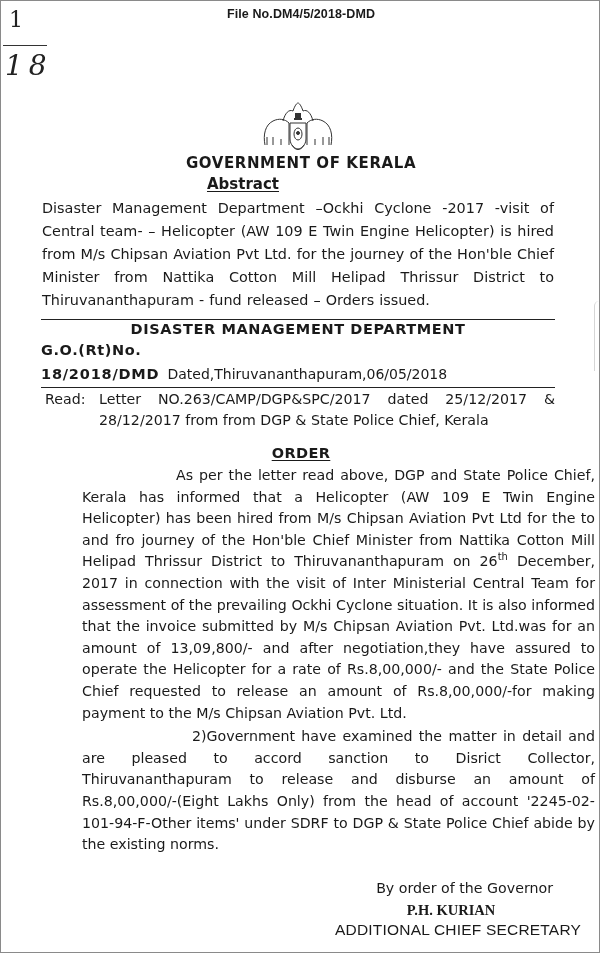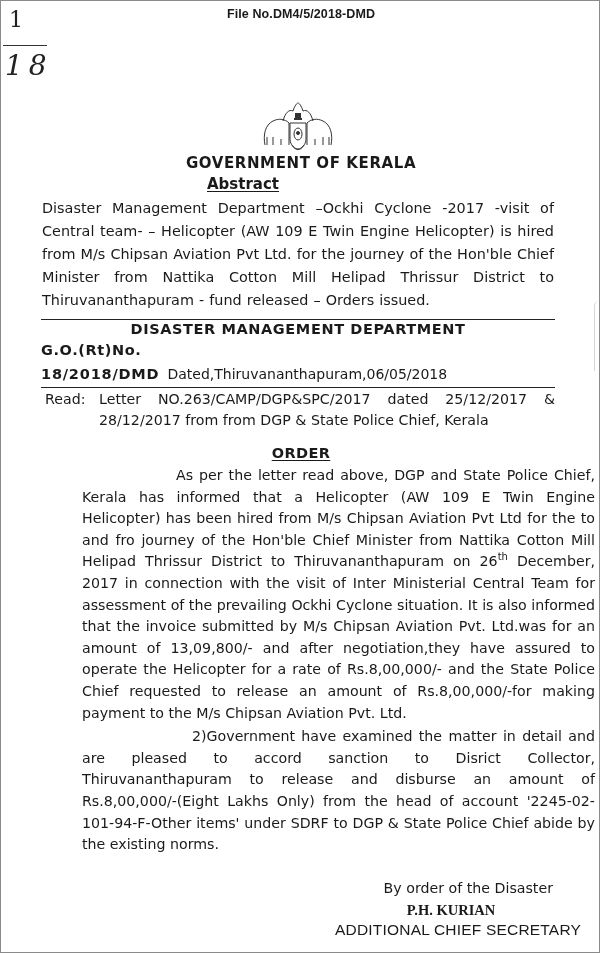--- a/index.html
+++ b/index.html
@@ -290,18 +290,18 @@
     <div class="read-text">Letter NO.263/CAMP/DGP&amp;SPC/2017 dated 25/12/2017 &amp; 28/12/2017 from from DGP &amp; State Police Chief, Kerala</div>
   </div>
 
   <div class="order-title">ORDER</div>
 
   <div class="order-body">
     <p><span>As per the letter read above, DGP and State Police Chief, Kerala has informed that a Helicopter (AW 109 E Twin Engine Helicopter) has been hired from M/s Chipsan Aviation Pvt Ltd for the to and fro journey of the Hon'ble Chief Minister from Nattika Cotton Mill Helipad Thrissur District to Thiruvananthapuram on 26</span><sup>th</sup><span> December, 2017  in connection with the visit of Inter Ministerial Central Team for assessment of the prevailing Ockhi Cyclone situation. It is also informed that the invoice submitted by M/s Chipsan Aviation Pvt. Ltd.was   for an amount of 13,09,800/- and after negotiation,they have assured to operate the Helicopter for a rate of Rs.8,00,000/- and the State Police Chief requested to release an amount of Rs.8,00,000/-for making payment to the M/s Chipsan Aviation Pvt. Ltd.</span></p>
     <p class="para2">2)Government have examined the matter in detail and are pleased to accord sanction  to Disrict Collector, Thiruvananthapuram to release and disburse an amount of Rs.8,00,000/-(Eight Lakhs Only)  from the head of account '2245-02-101-94-F-Other items' under SDRF to DGP &amp; State Police Chief abide by the existing norms.</p>
   </div>
 
-  <div class="signoff">By order of the Disaster</div>
+  <div class="signoff">By order of the Governor</div>
   <div class="signer">P.H. KURIAN</div>
   <div class="designation">ADDITIONAL CHIEF SECRETARY</div>
 
   <div class="scan-edge"></div>
 </div>
 
 </body></html>

